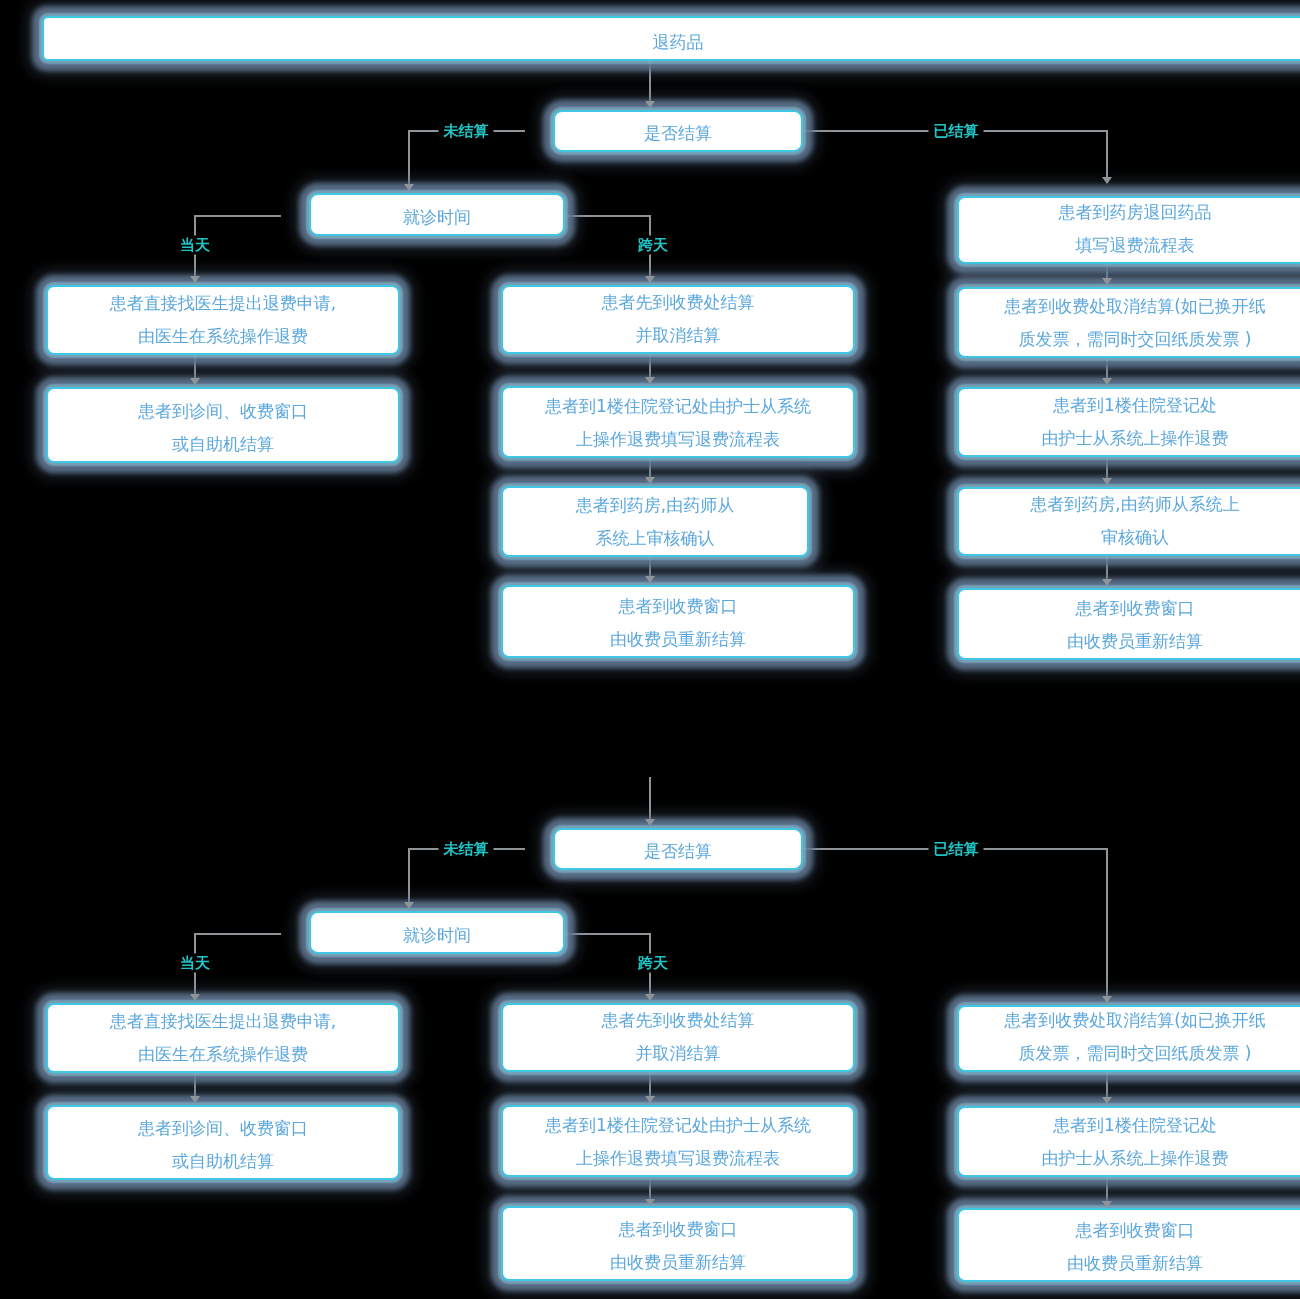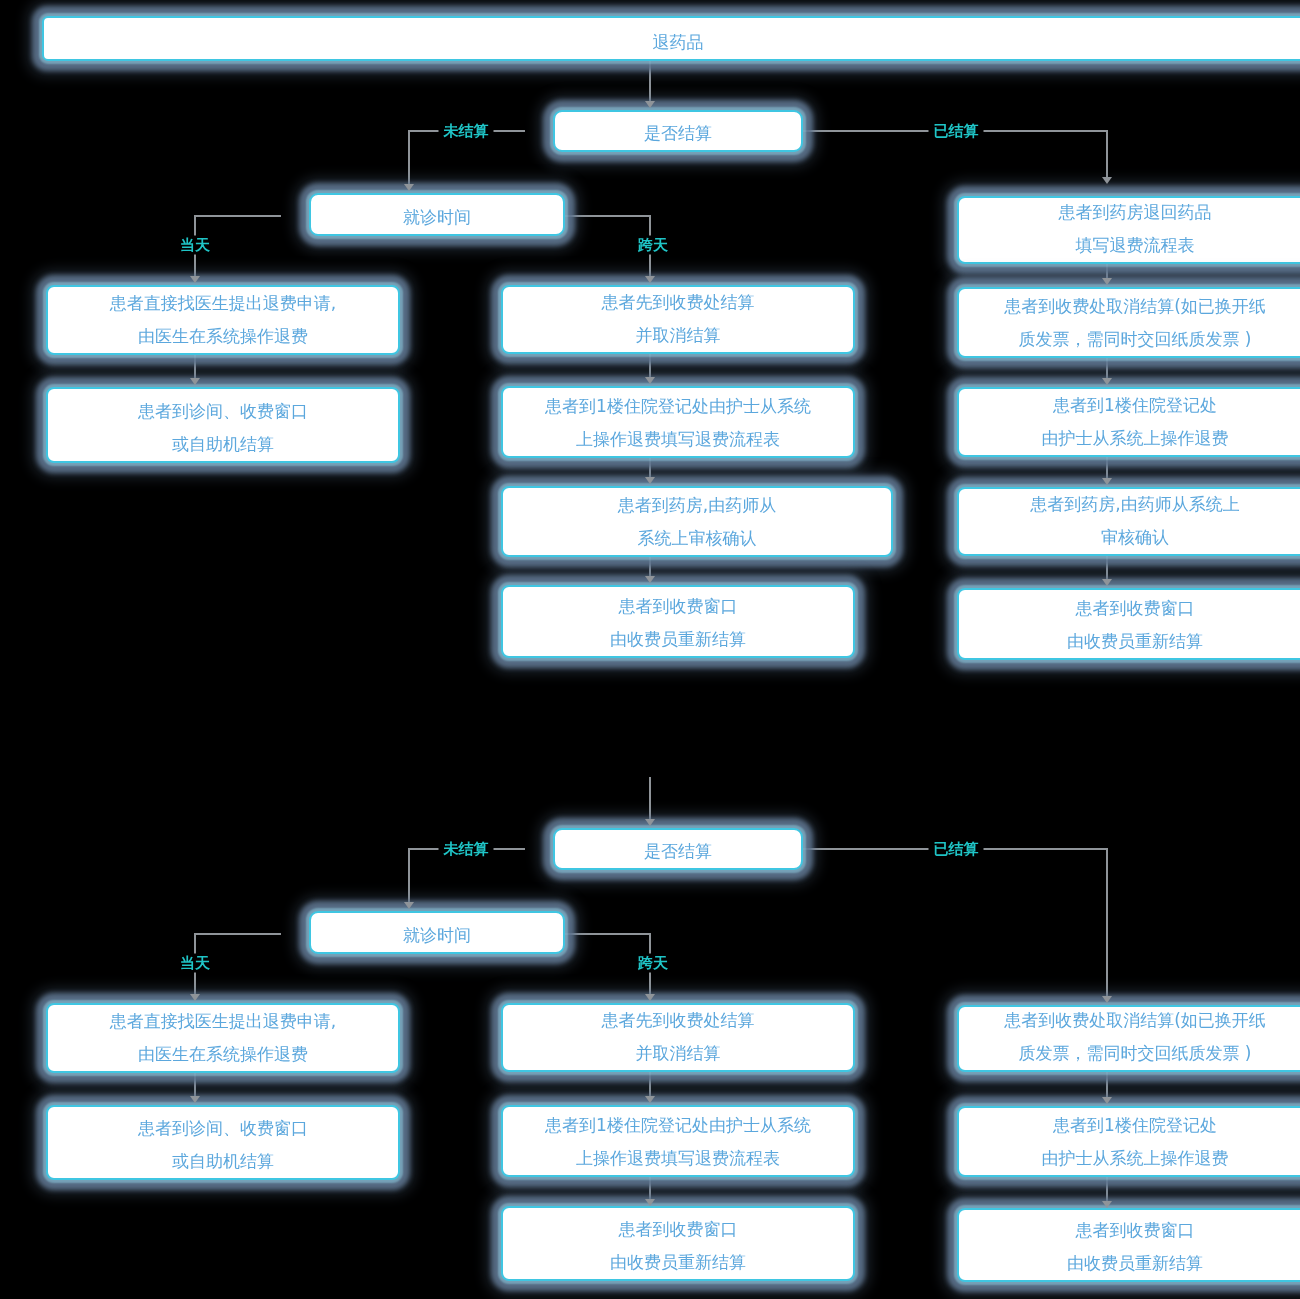--- a/index.html
+++ b/index.html
@@ -118,21 +118,21 @@
   </div>
 
   <div class="node" style="left:473px;top:285px;width:354px;height:69px">
     <span class="node-text">患者先到收费处结算
 并取消结算</span>
   </div>
   <div class="node" style="left:473px;top:386px;width:354px;height:72px">
     <span class="node-text">患者到1楼住院登记处由护士从系统
 上操作退费填写退费流程表</span>
   </div>
-  <div class="node" style="left:473px;top:486px;width:392px;height:71px">
+  <div class="node" style="left:473px;top:486px;width:308px;height:71px">
     <span class="node-text">患者到药房,由药师从
 系统上审核确认</span>
   </div>
   <div class="node" style="left:473px;top:585px;width:354px;height:73px">
     <span class="node-text">患者到收费窗口
 由收费员重新结算</span>
   </div>
 
   <div class="node" style="left:929px;top:196px;width:356px;height:68px">
     <span class="node-text">患者到药房退回药品

